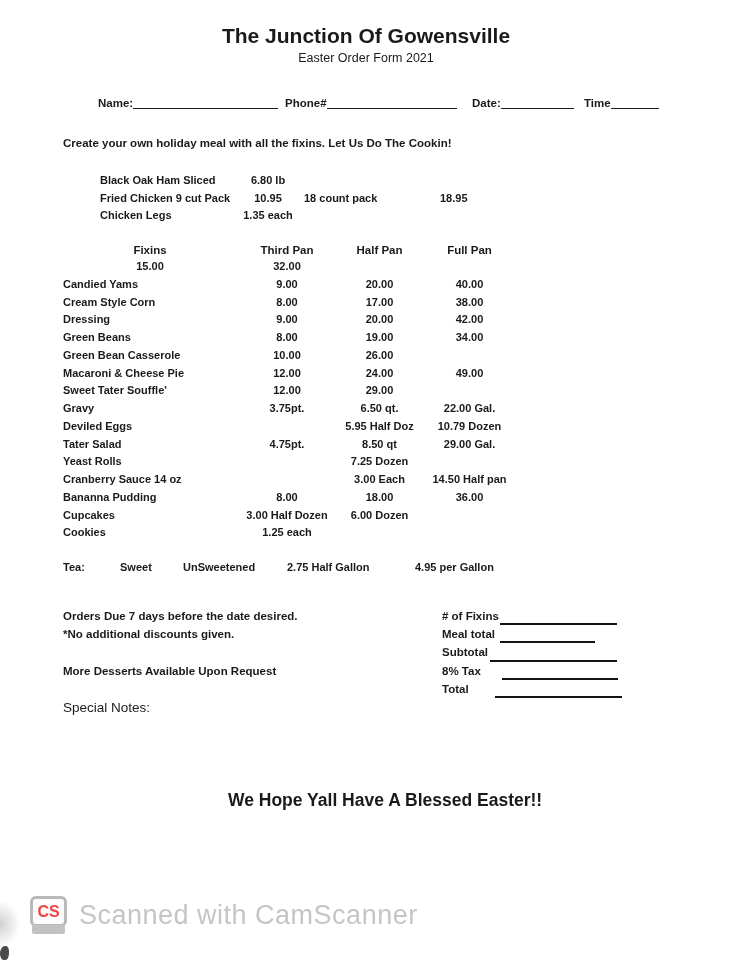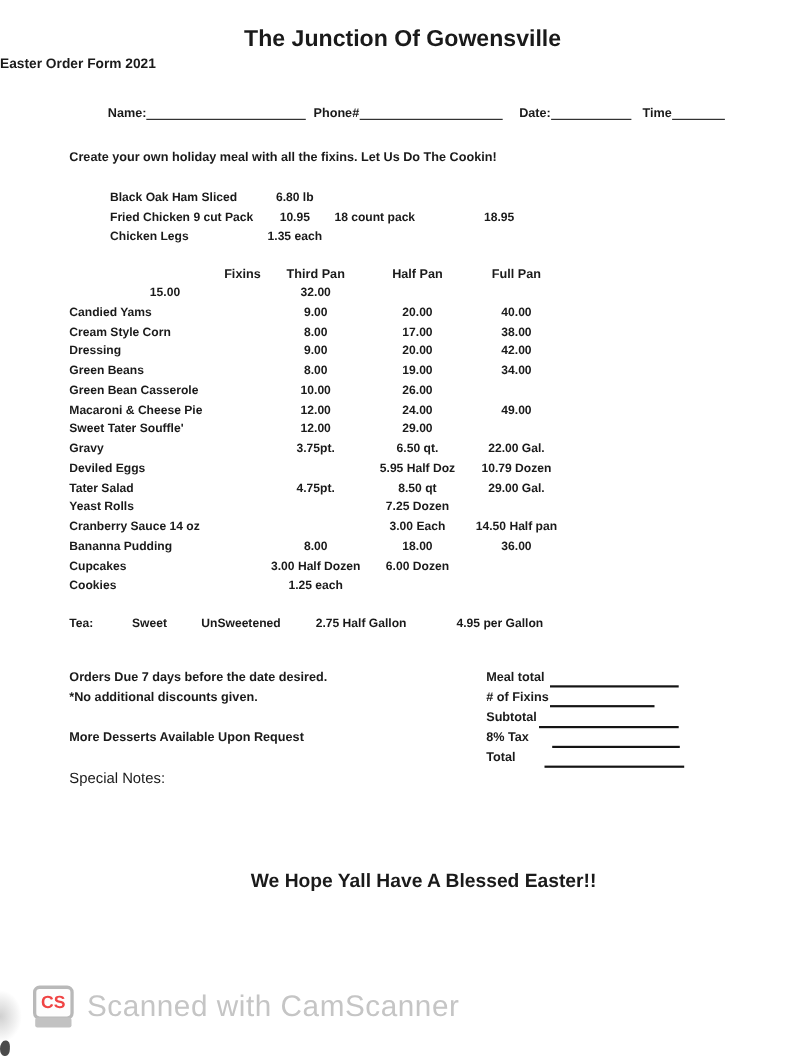--- a/index.html
+++ b/index.html
@@ -13,21 +13,21 @@
     overflow:hidden;
     margin:0 auto;
   }
   
   .title {
     position:absolute; top:24px; left:0; width:100%;
     text-align:center; font-size:21px; font-weight:700;
   }
   .subtitle {
     position:absolute; top:51px; left:0; width:100%;
-    text-align:left; font-size:12.5px; font-weight:700;
+    text-align:center; font-size:12.5px; font-weight:400;
   }
   
   .fields { position:absolute; top:96px; left:63px; width:600px; height:18px; font-size:11.5px; font-weight:700; }
   .fields .grp { position:absolute; top:0; white-space:nowrap;padding-left:35px; }
   .fields .lbl { display:inline-block; vertical-align:bottom; }
   .wline { display:inline-block; vertical-align:bottom; height:13px; border-bottom:1.6px solid #1c1c1c; }
   .grp.name  { left:0; }    .grp.name  .wline { width:145px; }
   .grp.phone { left:187px; }.grp.phone .wline { width:130px; }
   .grp.date  { left:374px;text-align:right; }.grp.date  .wline { width:73px; }
   .grp.time  { left:486px; }.grp.time  .wline { width:48px; }
@@ -37,21 +37,21 @@
   .meats { position:absolute; top:172px; left:63px; width:460px; }
   .meat-row { display:grid; grid-template-columns:132px 72px 136px 60px; height:17.5px; line-height:17.5px; font-size:11px; font-weight:700;margin-left:37px; }
   .meat-row .c-price { text-align:center; }
   
   .fixins-head {
     position:absolute; top:242px; left:63px; width:464px;
     display:grid; grid-template-columns:174px 100px 85px 95px;
     font-size:11.5px; font-weight:700; height:17px; line-height:17px;
   }
   .fixins-head .h { text-align:center; }
-  .fixins-head .h:first-child { text-align:right; }
+  .fixins-head .h:first-child { text-align:center; }
   .fixins-rows { position:absolute; top:258px; left:63px; width:464px; }
   .fx-row { display:grid; grid-template-columns:174px 100px 85px 95px; height:17.75px; line-height:17.75px; font-size:11px; font-weight:700; }
   .fx-row .cell { text-align:center; white-space:nowrap; }
   .fx-row .cell.item { text-align:left; }
   
   .tea { position:absolute; top:561px; left:0; width:100%; height:14px; font-size:11px; font-weight:700; }
   .tea span { position:absolute; white-space:nowrap; }
   .tea .p0 { left:63px; } .tea .p1 { left:120px; } .tea .p2 { left:183px; }
   .tea .p3 { left:287px; } .tea .p4 { left:415px; }
   
@@ -244,22 +244,22 @@
     <span class="p3">2.75 Half Gallon</span>
     <span class="p4">4.95 per Gallon</span>
   </div>
 
   <div class="note l1">Orders Due 7 days before the date desired.</div>
   <div class="note l2">*No additional discounts  given.</div>
   <div class="note l3">More Desserts Available Upon Request</div>
   <div class="special">Special Notes:</div>
 
   <div class="totals" id="totals">
+      <div class="tot-row"><span class="tlabel"># of Fixins</span><span class="tline"></span></div>
       <div class="tot-row"><span class="tlabel">Meal total</span><span class="tline"></span></div>
-      <div class="tot-row"><span class="tlabel"># of Fixins</span><span class="tline"></span></div>
       <div class="tot-row"><span class="tlabel">Subtotal</span><span class="tline"></span></div>
       <div class="tot-row"><span class="tlabel">8% Tax</span><span class="tline"></span></div>
       <div class="tot-row"><span class="tlabel">Total</span><span class="tline"></span></div>
     </div>
 
   <div class="blessing">We Hope Yall Have A Blessed Easter!!</div>
 
   <div class="cam">
     <span class="cs-badge">
       <span class="cs-box">CS</span>

